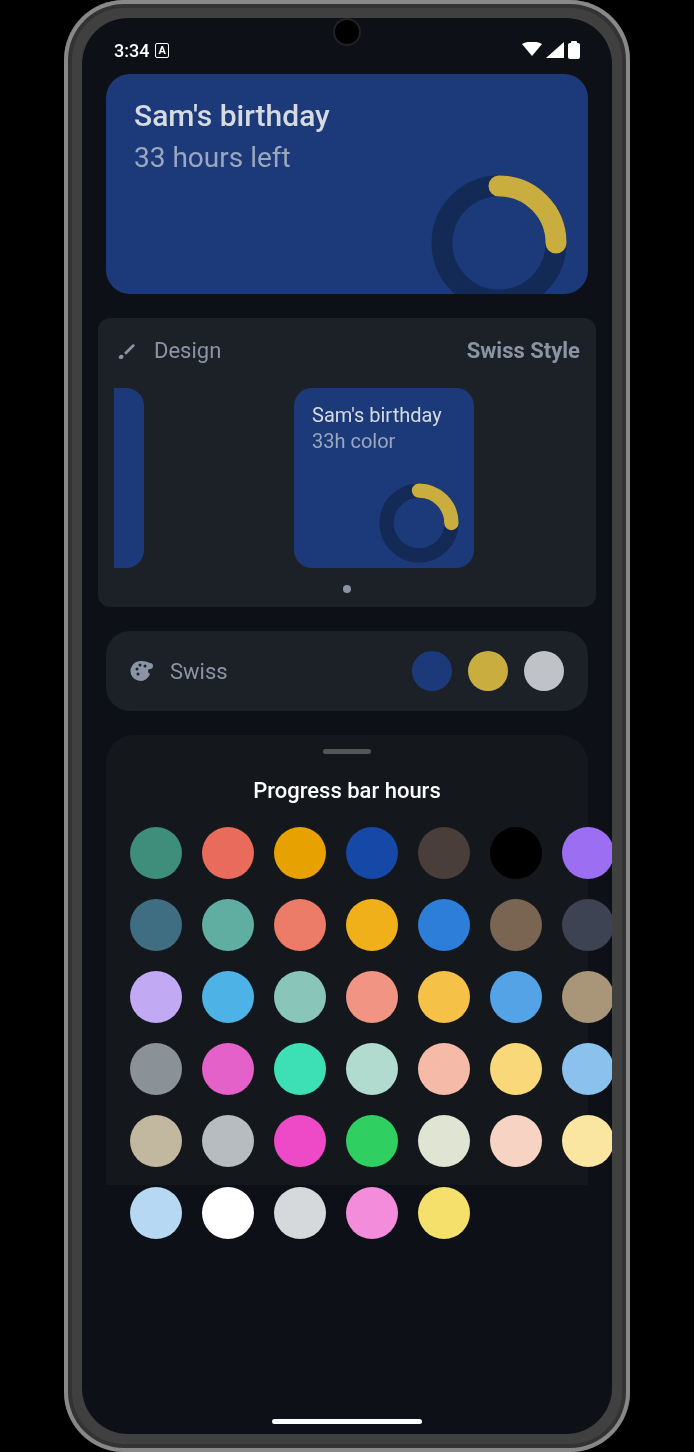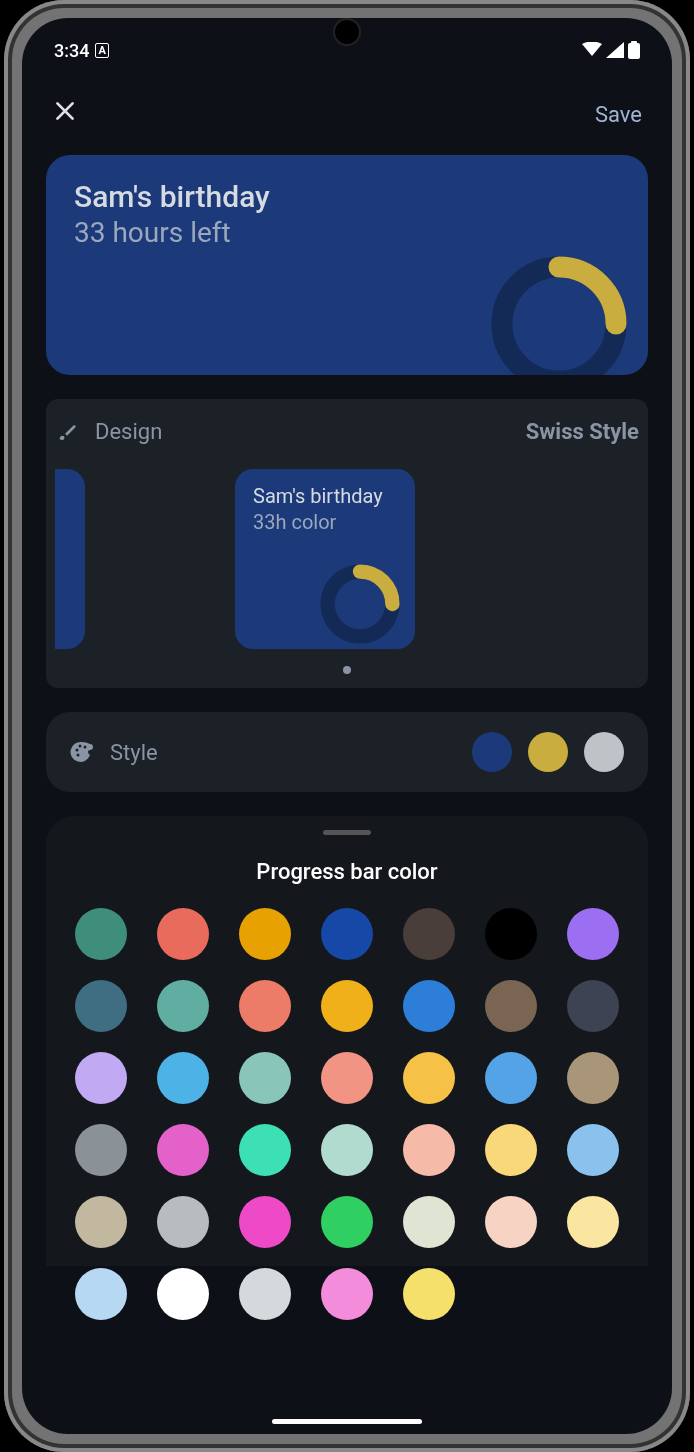--- a/index.html
+++ b/index.html
@@ -5,23 +5,23 @@
   * { box-sizing: border-box; margin: 0; padding: 0; }
   body {
     background: #000;
     font-family: -apple-system, BlinkMacSystemFont, "Segoe UI", Roboto, sans-serif;
     display: flex;
     justify-content: center;
     align-items: flex-start;
     min-height: 100vh;
   }
   .phone-frame {
-    width: 686px;
+    width: 566px;
     height: 1452px;
-    background: #737373;
+    background: #404040;
     border-radius: 60px;
     padding: 18px;
     position: relative;
     box-shadow: inset 0 0 0 4px #888, inset 0 0 0 8px #333;
   }
   .screen {
     width: 100%;
     height: 100%;
     background: #0d1117;
     border-radius: 46px;
@@ -71,33 +71,33 @@
   .preview-card {
     margin: 0 24px 24px;
     background: #1c3a7a;
     border-radius: 24px;
     padding: 24px 28px;
     height: 220px;
     position: relative;
     overflow: hidden;
   }
   .preview-title { color: #d6dbe2; font-size: 30px; font-weight: 500; }
-  .preview-sub { color: #9aa7bd; font-size: 28px; margin-top: 2px; }
+  .preview-sub { color: #9aa7bd; font-size: 28px; margin-top: 8px; }
   .arc-container {
     position: absolute;
     right: 14px;
     bottom: -24px;
     width: 150px;
     height: 150px;
   }
   .design-section {
-    margin: 0 24px 24px;
+    margin: 0 16px 24px;
     background: #1c2027;
     border-radius: 12px;
-    padding: 20px 9px 14px;
+    padding: 20px 16px 14px;
   }
   .section-head {
     display: flex;
     align-items: center;
     gap: 16px;
     color: #8a94a5;
     font-size: 22px;
     margin-bottom: 20px;
   }
   .sec-icon { width: 24px; display: flex; justify-content:center; }
@@ -217,28 +217,20 @@
         <svg width="18" height="16">
             <path d="M0 16 L18 16 L18 0 Z" fill="#fff"></path>
           </svg>
         <svg width="12" height="18">
             <rect x="0" y="2" width="12" height="16" rx="2" fill="#fff"></rect>
             <rect x="3" y="0" width="6" height="3" rx="1" fill="#fff"></rect>
           </svg>
       </div>
     </div>
 
-    <div class="header">
-      <span class="close-icon">
-        <svg width="26" height="26" viewBox="0 0 24 24">
-            <path d="M5 5 L19 19 M19 5 L5 19" stroke="#e0e0e0" stroke-width="2.5" stroke-linecap="round"></path>
-          </svg>
-      </span>
-      <span class="save-btn">Save</span>
-    </div>
 
     <div class="preview-card">
       <div class="preview-title">Sam's birthday</div>
       <div class="preview-sub">33 hours left</div>
       <div class="arc-container">
         <svg width="150" height="150" viewBox="0 0 100 100">
           <circle cx="50" cy="50" r="38" fill="none" stroke="#142a56" stroke-width="14"></circle>
           <path d="M50 12 A38 38 0 0 1 88 50" fill="none" stroke="#c9ad3f" stroke-width="14" stroke-linecap="round"></path>
         </svg>
       </div>
@@ -277,31 +269,31 @@
     <div class="colors-section">
       <span class="sec-icon">
         <svg width="24" height="24" viewBox="0 0 24 24">
             <path d="M12 2 A10 10 0 1 0 20 15 Q18 14 18 12 Q18 10 20 10 A3 3 0 0 0 20 4 Q16 2 12 2 Z" fill="#8a94a5"></path>
             <circle cx="7" cy="10" r="1.5" fill="#1c2027"></circle>
             <circle cx="10" cy="6" r="1.5" fill="#1c2027"></circle>
             <circle cx="15" cy="7" r="1.5" fill="#1c2027"></circle>
             <circle cx="8" cy="15" r="1.5" fill="#1c2027"></circle>
           </svg>
       </span>
-      <span style="color:#8a94a5;font-size:22px">Style</span>
+      <span style="color:#8a94a5;font-size:22px">Swiss</span>
       <div class="color-thumbs">
         <div class="thumb" style="background: rgb(28, 58, 122);"></div>
         <div class="thumb" style="background: rgb(201, 173, 63);"></div>
         <div class="thumb" style="background: rgb(191, 194, 199);"></div>
       </div>
     </div>
 
     <div class="picker-panel">
       <div class="drag-handle"></div>
-      <div class="picker-title">Progress bar color</div>
+      <div class="picker-title">Progress bar hours</div>
       <div class="swatch-grid" id="swatch-grid">
           <div class="swatch" style="background: rgb(63, 142, 124);"></div>
           <div class="swatch" style="background: rgb(232, 107, 91);"></div>
           <div class="swatch" style="background: rgb(231, 161, 0);"></div>
           <div class="swatch" style="background: rgb(22, 72, 167);"></div>
           <div class="swatch" style="background: rgb(74, 62, 58);"></div>
           <div class="swatch" style="background: rgb(0, 0, 0);"></div>
           <div class="swatch" style="background: rgb(156, 111, 242);"></div>
           <div class="swatch" style="background: rgb(63, 110, 130);"></div>
           <div class="swatch" style="background: rgb(95, 174, 161);"></div>

